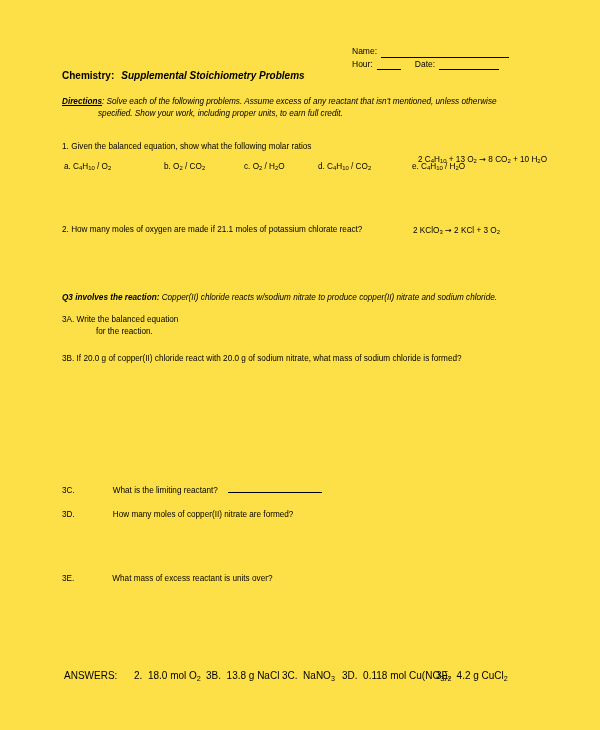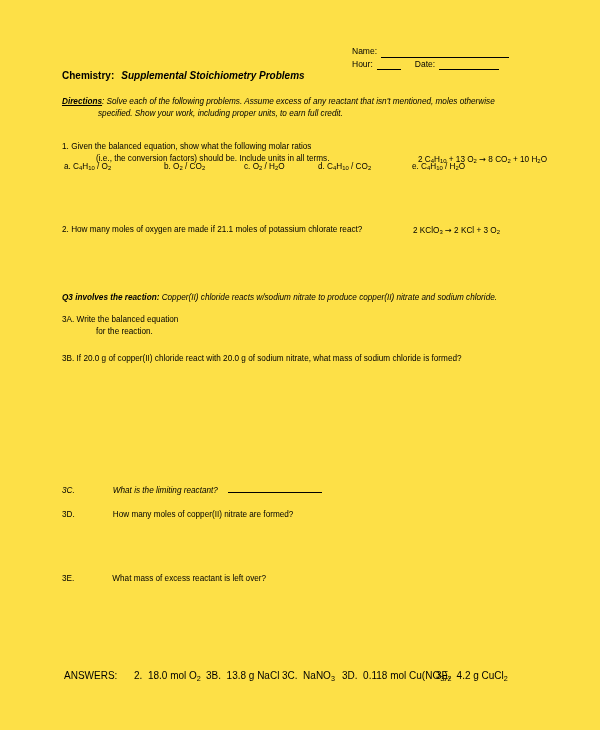--- a/index.html
+++ b/index.html
@@ -154,21 +154,21 @@
 
   
   #p3a { left: 62px; top: 314px; width: 420px; }
   #p3a .sub-line {
     display: block;
     margin-left: 34px;
   }
   
   #p3b { left: 62px; top: 353px; width: 500px; }
   
-  #p3c { left: 62px; top: 484px; width: 500px; font-style: italic; }
+  #p3c { left: 62px; top: 484px; width: 500px; }
   #p3c .indent { display: inline-block; width: 38px; }
   .answer-rule {
     display: inline-block;
     border-bottom: 1px solid #000;
     width: 94px;
     height: 8px;
     margin-left: 8px;
   }
   
   #p3d { left: 62px; top: 509px; width: 500px; }
@@ -214,31 +214,30 @@
       <span class="rule rule-date"></span>
     </div>
   </div>
 
   <div class="doc-title">
     <span class="subject">Chemistry:</span><span class="subtitle">Supplemental Stoichiometry Problems</span>
   </div>
 
   <div class="directions">
     <span class="dir-label">Directions</span><span>:</span>
-    <span class="dir-body">Solve each of the following problems.  Assume excess of any reactant that isn't mentioned, moles otherwise</span>
+    <span class="dir-body">Solve each of the following problems.  Assume excess of any reactant that isn't mentioned, unless otherwise</span>
     <span class="dir-body dir-line2">specified. Show your work, including proper units, to earn full credit.</span>
   </div>
 
   <div class="block" id="p1">
     <span class="line1">
       <span class="q-num">1.</span>
       <span>Given the balanced equation, show what the following molar ratios</span>
     </span>
     <span class="line2">
-      <span>(i.e., the conversion factors) should be. Include units in all terms.</span>
       <span class="p1-eq eq">2 C<sub>4</sub>H<sub>10</sub> + 13 O<sub>2</sub> <span class="arrow">→</span> 8 CO<sub>2</sub> + 10 H<sub>2</sub>O</span>
     </span>
   </div>
 
   <div class="ratio-row">
     <span class="item ratio-a">a. C<sub>4</sub>H<sub>10</sub> / O<sub>2</sub></span>
     <span class="item ratio-b">b. O<sub>2</sub> / CO<sub>2</sub></span>
     <span class="item ratio-c">c. O<sub>2</sub> / H<sub>2</sub>O</span>
     <span class="item ratio-d">d. C<sub>4</sub>H<sub>10</sub> / CO<sub>2</sub></span>
     <span class="item ratio-e">e. C<sub>4</sub>H<sub>10</sub> / H<sub>2</sub>O</span>
@@ -269,21 +268,21 @@
   <div class="block" id="p3c">
     <span class="q-num">3C.</span><span class="indent"></span><span>What is the limiting reactant?</span>
     <span class="answer-rule"></span>
   </div>
 
   <div class="block" id="p3d">
     <span class="q-num">3D.</span><span class="indent"></span><span>How many moles of copper(II) nitrate are formed?</span>
   </div>
 
   <div class="block" id="p3e">
-    <span class="q-num">3E.</span><span class="indent"></span><span>What mass of excess reactant is left over?</span>
+    <span class="q-num">3E.</span><span class="indent"></span><span>What mass of excess reactant is units over?</span>
   </div>
 
   <div class="answers">
     <span class="ans-label">ANSWERS:</span>
     <span class="ans-item ans-0">2.&nbsp; 18.0 mol O<sub>2</sub></span>
     <span class="ans-item ans-1">3B.&nbsp; 13.8 g NaCl</span>
     <span class="ans-item ans-2">3C.&nbsp; NaNO<sub>3</sub></span>
     <span class="ans-item ans-3">3D.&nbsp; 0.118 mol Cu(NO<sub>3</sub>)<sub>2</sub></span>
     <span class="ans-item ans-4">3E.&nbsp; 4.2 g CuCl<sub>2</sub></span>
   </div>

